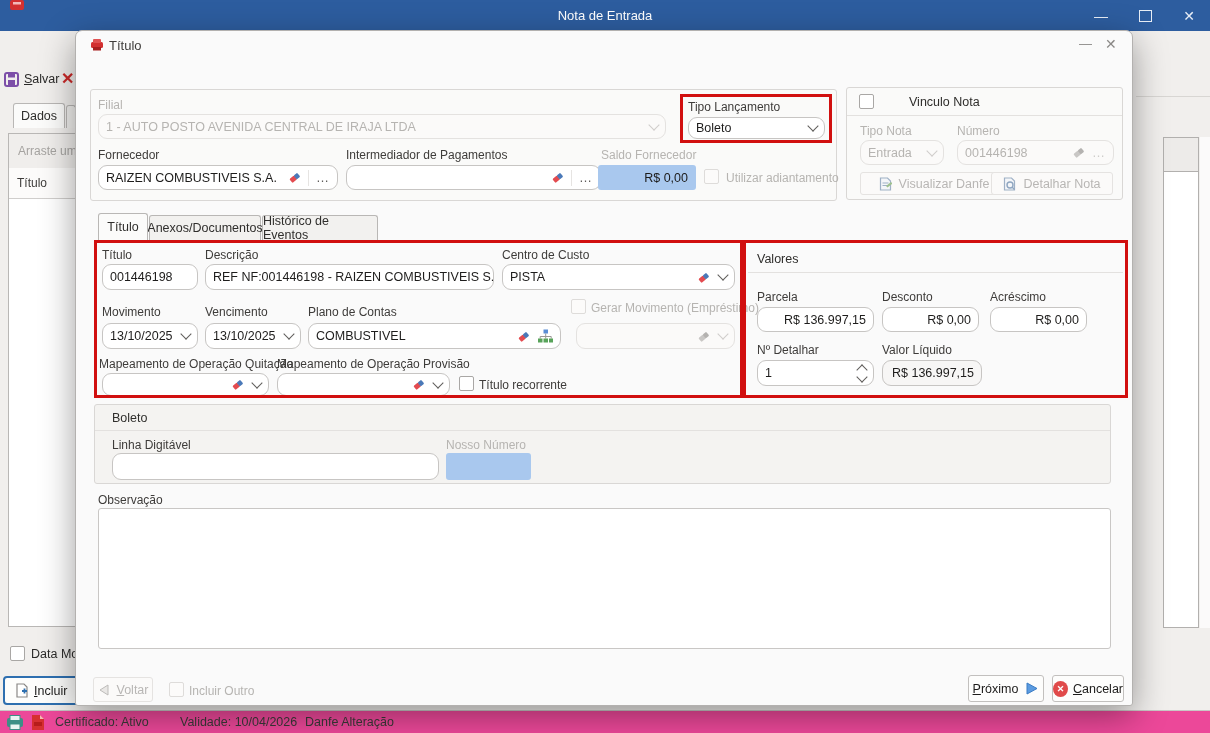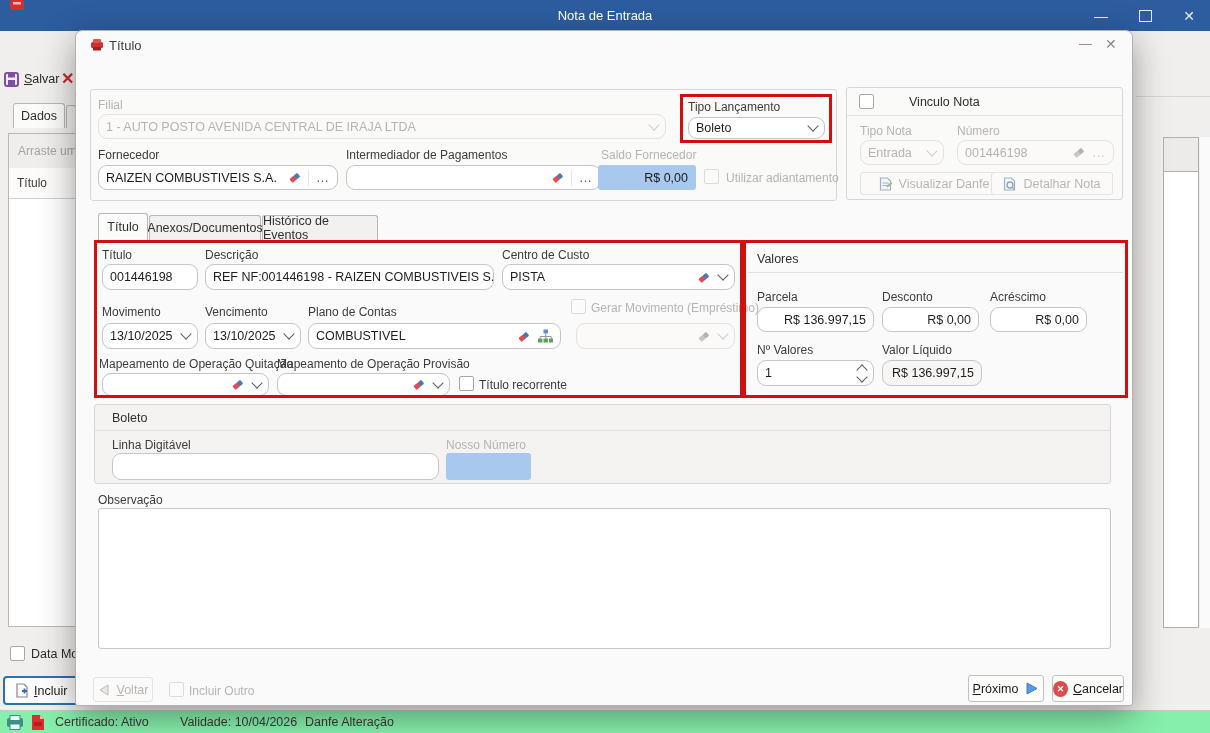--- a/index.html
+++ b/index.html
@@ -32,21 +32,21 @@
   .u{text-decoration:underline;}
   .bluebox{background:#a9c8ee;border-radius:3px;display:flex;align-items:center;justify-content:flex-end;padding:0 8px;font-size:12.5px;color:#1c1b1a;}
   .tab{display:flex;align-items:center;justify-content:center;font-size:12.5px;color:#2f2e2c;border:1px solid #b9b7b5;border-bottom:none;border-radius:3px 3px 0 0;background:#f2f1ef;}
   .tab.active{background:#fbfbfa;z-index:2;}
   
   .dialog{left:75px;top:30px;width:1058px;height:676px;background:#fafafa;border:1px solid #b3b1af;border-radius:7px 7px 3px 3px;box-shadow:0 10px 34px rgba(0,0,0,.38);z-index:5;}
   .grpline{height:1px;background:#e3e1df;}
   .spinner-col{display:flex;flex-direction:column;gap:1px;margin-left:6px;}
   .spinner-col .chev{margin-top:0;}
   .chev.up{transform:rotate(-135deg);margin-bottom:-2px;}
-  .statusbar{left:0;top:710px;width:1210px;height:23px;background:#86efac;border-top:1px solid #c9c7c5;display:flex;align-items:center;font-size:12.5px;color:#3a3938;}
+  .statusbar{left:0;top:710px;width:1210px;height:23px;background:#ec4899;border-top:1px solid #c9c7c5;display:flex;align-items:center;font-size:12.5px;color:#3a3938;}
   svg{display:block;}
 </style>
 </head>
 <body>
 
 <div class="screen">
 
   <div class="abs titlebar">
     <svg class="abs" style="left:10px;top:0" width="14" height="10">
         <rect x="0" y="0" width="14" height="10" rx="2" fill="#d23030"></rect>
@@ -338,21 +338,21 @@
         <span>R$ 136.997,15</span>
       </div>
     <span class="abs lbl" style="left:806px;top:259px;">Desconto</span>
     <div class="abs fld right" style="left:806px;top:276px;width:97px;height:25px;">
         <span>R$ 0,00</span>
       </div>
     <span class="abs lbl" style="left:914px;top:259px;">Acréscimo</span>
     <div class="abs fld right" style="left:914px;top:276px;width:97px;height:25px;">
         <span>R$ 0,00</span>
       </div>
-    <span class="abs lbl" style="left:681px;top:312px;">Nº Valores</span>
+    <span class="abs lbl" style="left:681px;top:312px;">Nº Detalhar</span>
     <div class="abs fld" style="left:681px;top:329px;width:117px;height:26px;">
       <span>1</span>
         <span class="sp"></span>
       <span class="spinner-col">
           <span class="chev up"></span>
           <span class="chev"></span>
         </span>
     </div>
     <span class="abs lbl" style="left:806px;top:312px;">Valor Líquido</span>
     <div class="abs fld right" style="left:806px;top:329px;width:100px;height:26px;background:#f7f6f5;">

